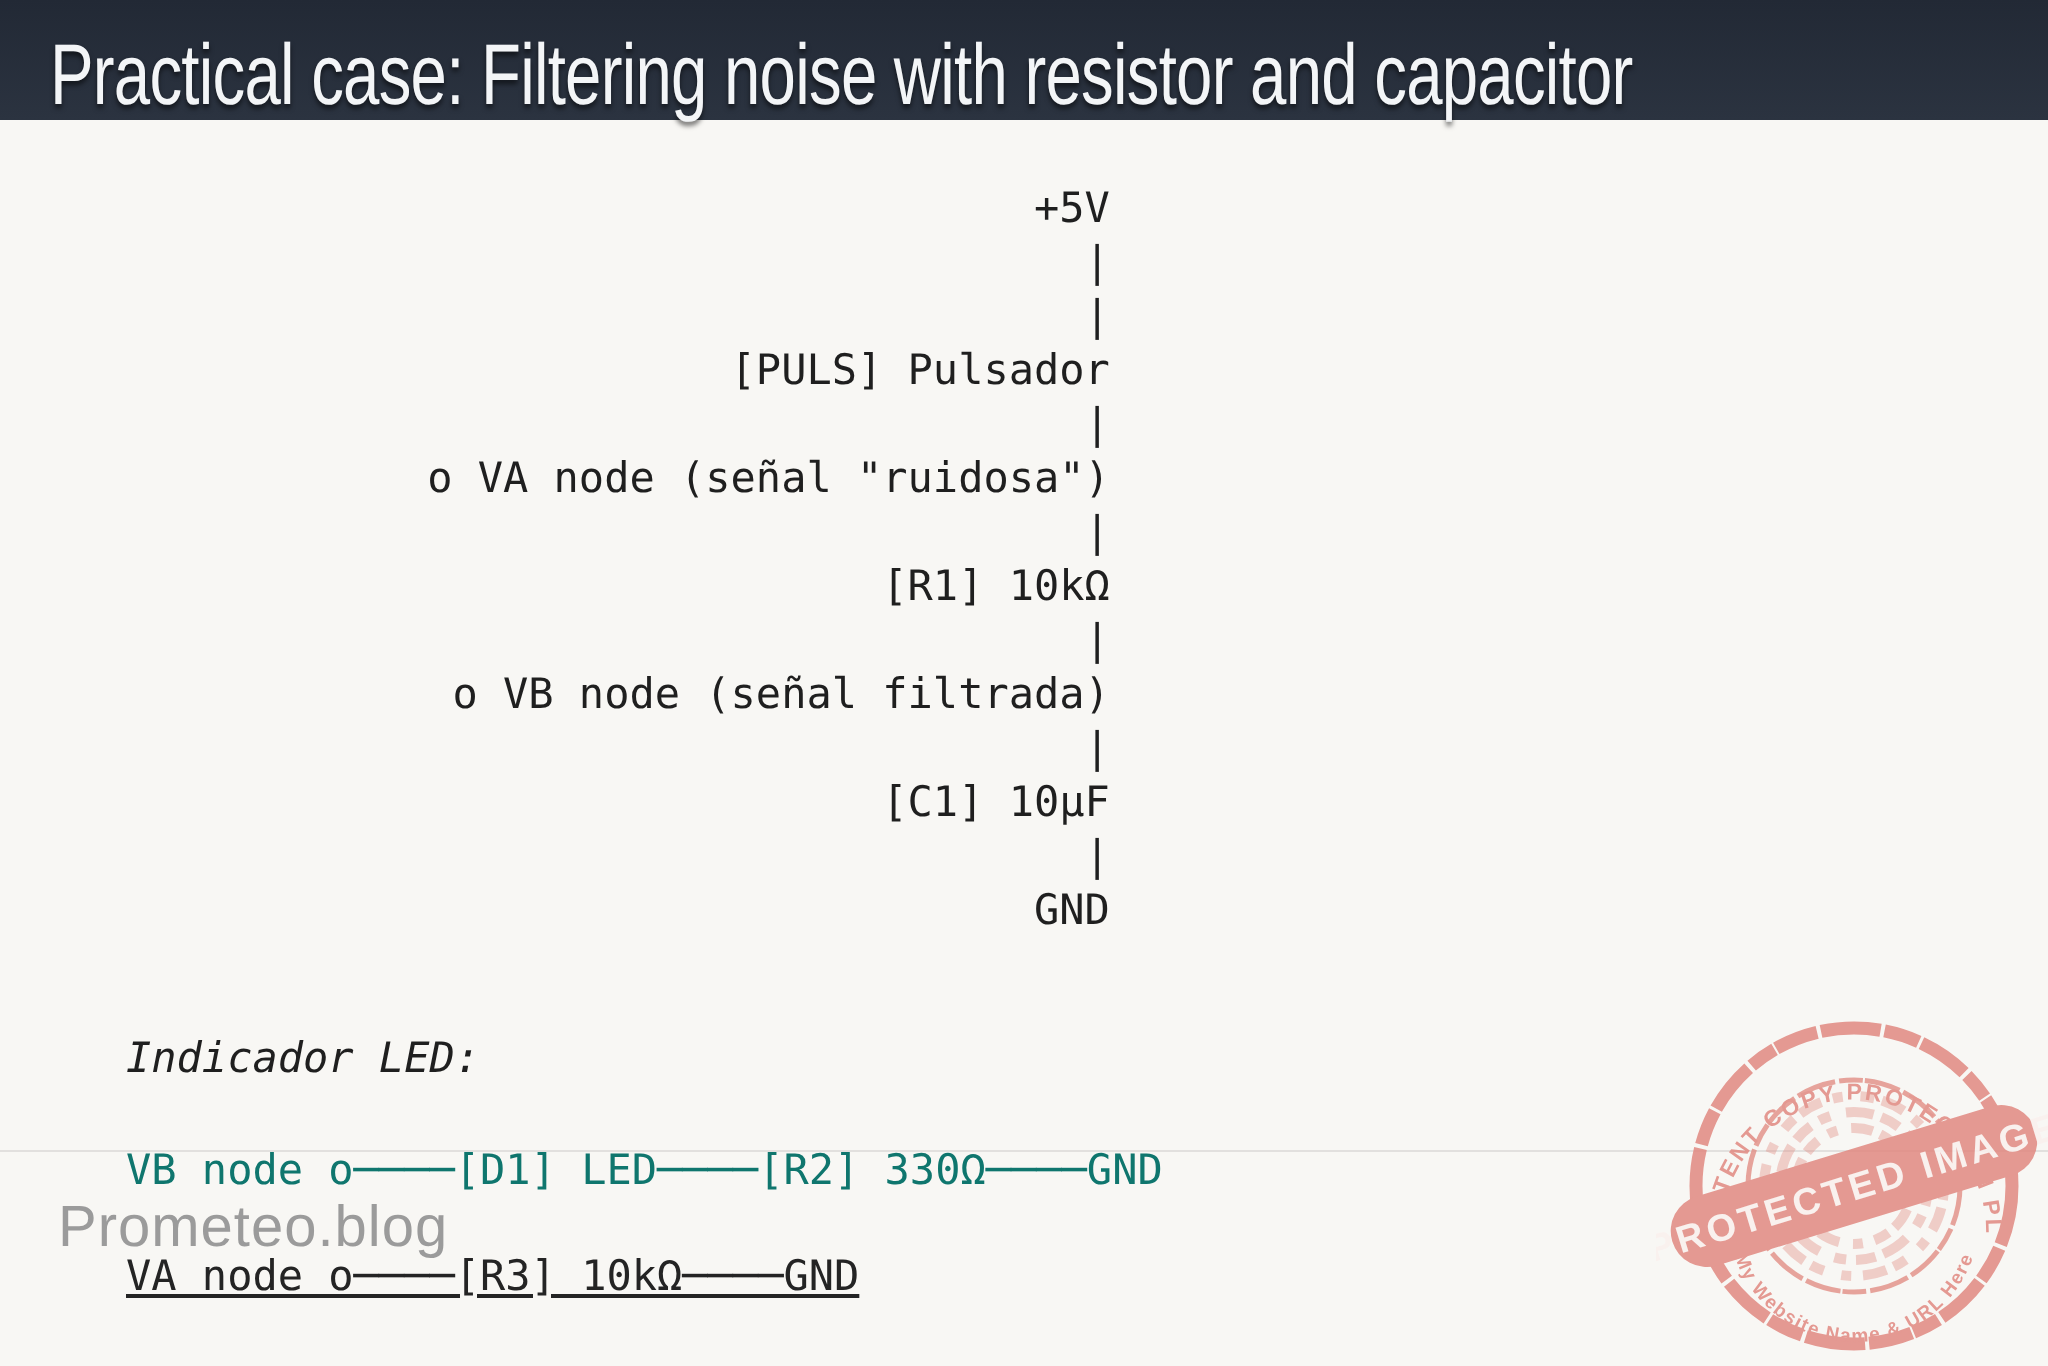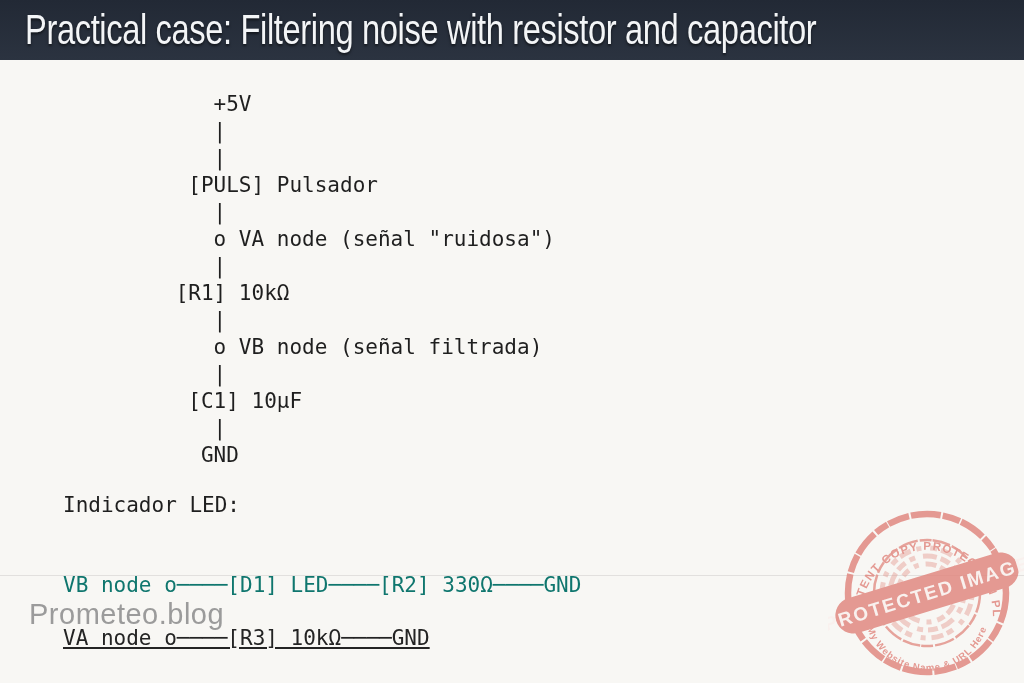--- a/index.html
+++ b/index.html
@@ -5,43 +5,43 @@
   html,body{margin:0;padding:0;}
   body{
     width:1024px;height:683px;position:relative;overflow:hidden;
     background:#f8f7f4;
     font-family:"Liberation Sans",sans-serif;
   }
   
   .header{
     position:absolute;left:0;top:0;width:1024px;height:60px;
     background:linear-gradient(#222935,#2b3340);
-    display:flex;align-items:flex-start;
+    display:flex;align-items:flex-end;
   }
   .header .title{
     display:inline-block;
     margin-left:25px;
     padding-top:8px;
     font-size:43px;
     line-height:43px;
     color:#f3f5f7;
     letter-spacing:-0.5px;
     white-space:nowrap;
     transform:scaleX(0.76);
     transform-origin:0 50%;
     text-shadow:0 2px 3px rgba(0,0,0,0.55);
   }
   
   .mono{
     font-family:"DejaVu Sans Mono","Liberation Mono",monospace;
     font-size:21px;line-height:27px;color:#1f1f1f;
-    white-space:pre;margin:0;
+    white-space:pre;margin:0;text-align:right;
   }
   .circuit{position:absolute;left:163px;top:91px;}
-  .led-heading{position:absolute;left:63px;top:492px;}
+  .led-heading{position:absolute;left:63px;top:516px;font-style:italic;}
   .led-line-vb{position:absolute;left:63px;top:572px;color:#0f766e;}
   .led-line-va{position:absolute;left:63px;top:625px;color:#242424;text-decoration:underline;}
   
   .section-divider{
     position:absolute;left:0;top:575px;width:1024px;height:1px;
     background:#e2e0de;border:none;margin:0;
   }
   
   .site-watermark{
     position:absolute;left:29px;top:597px;

